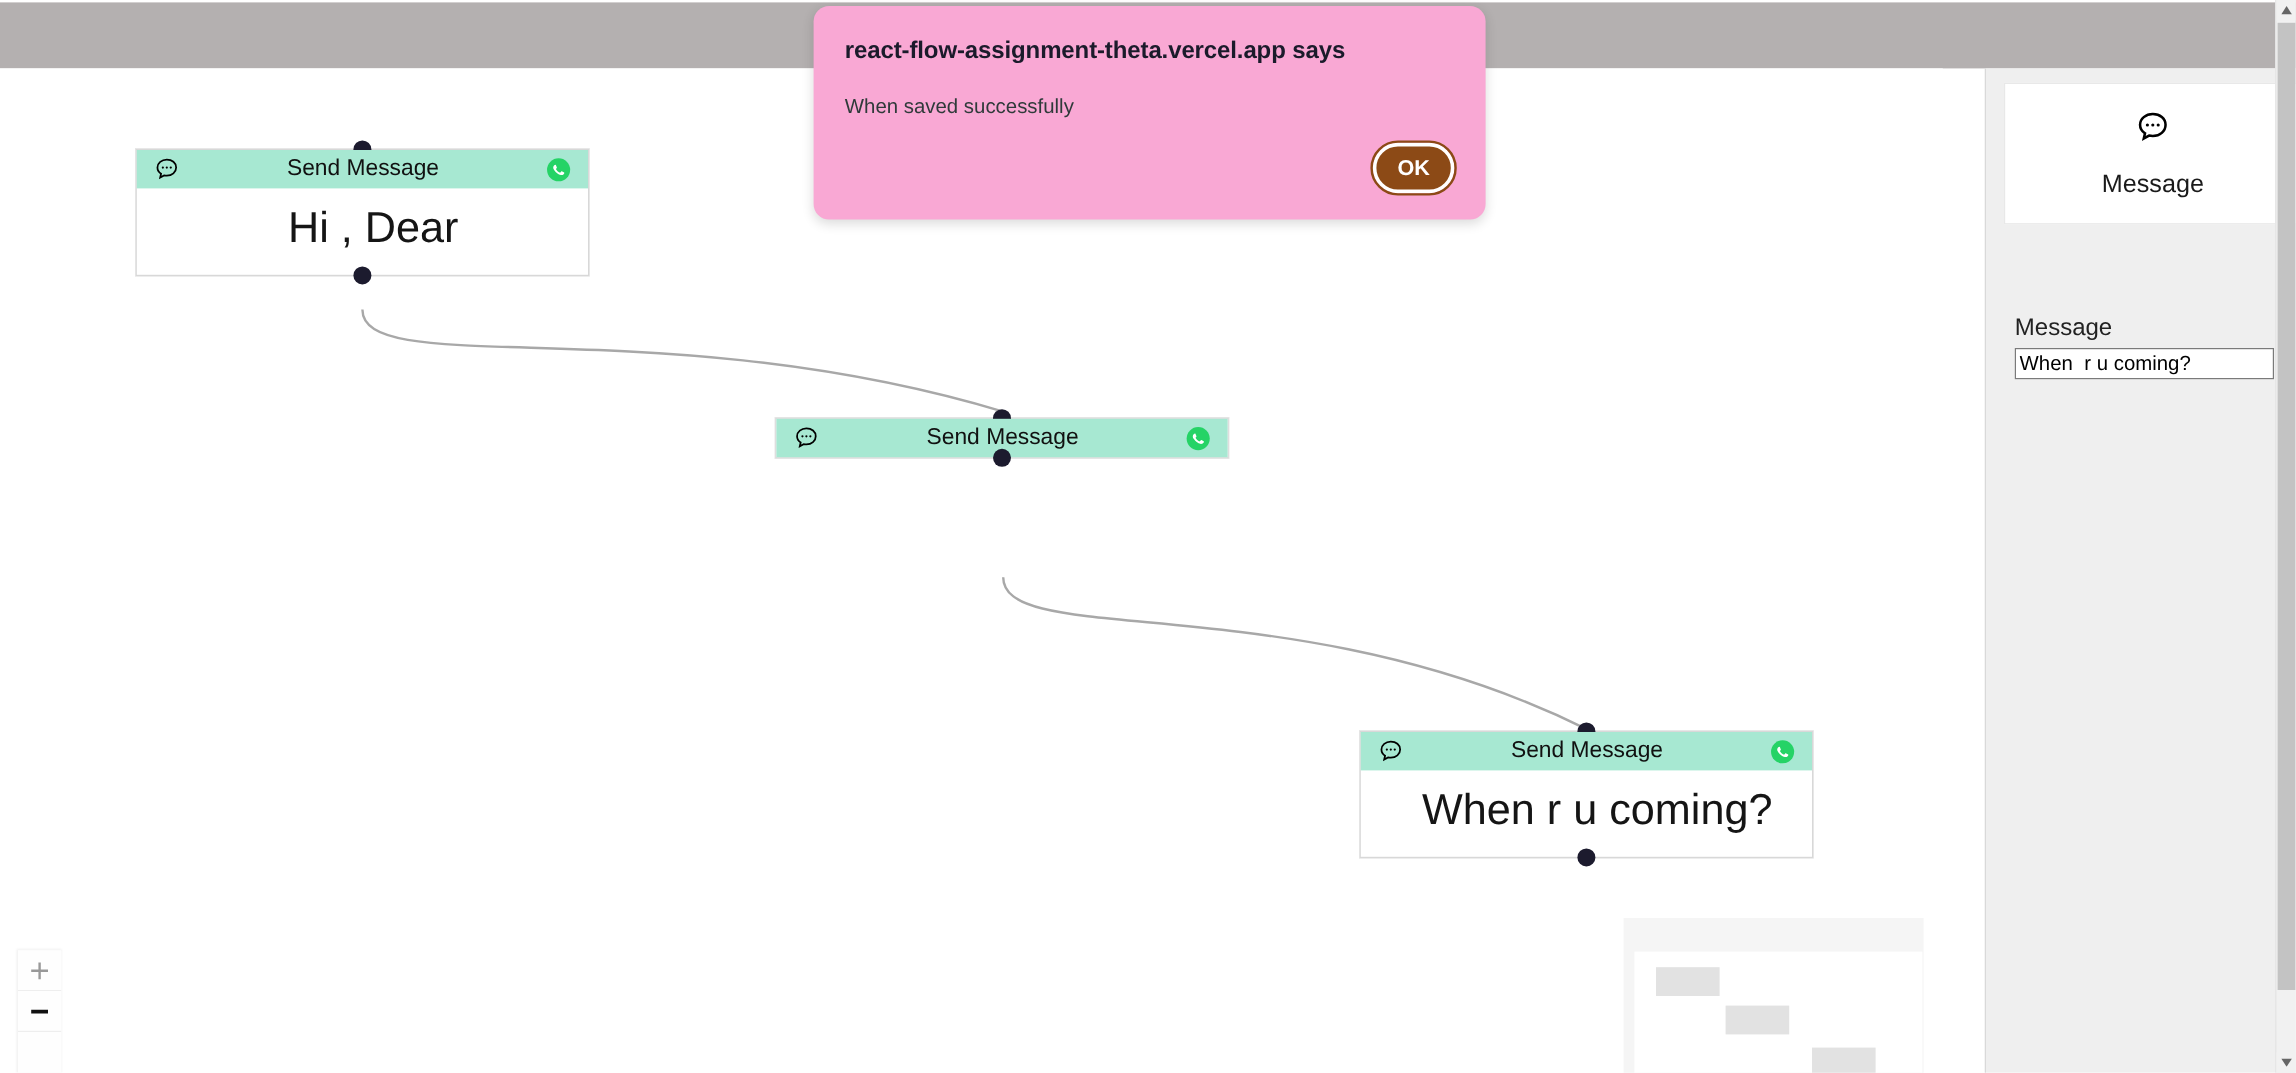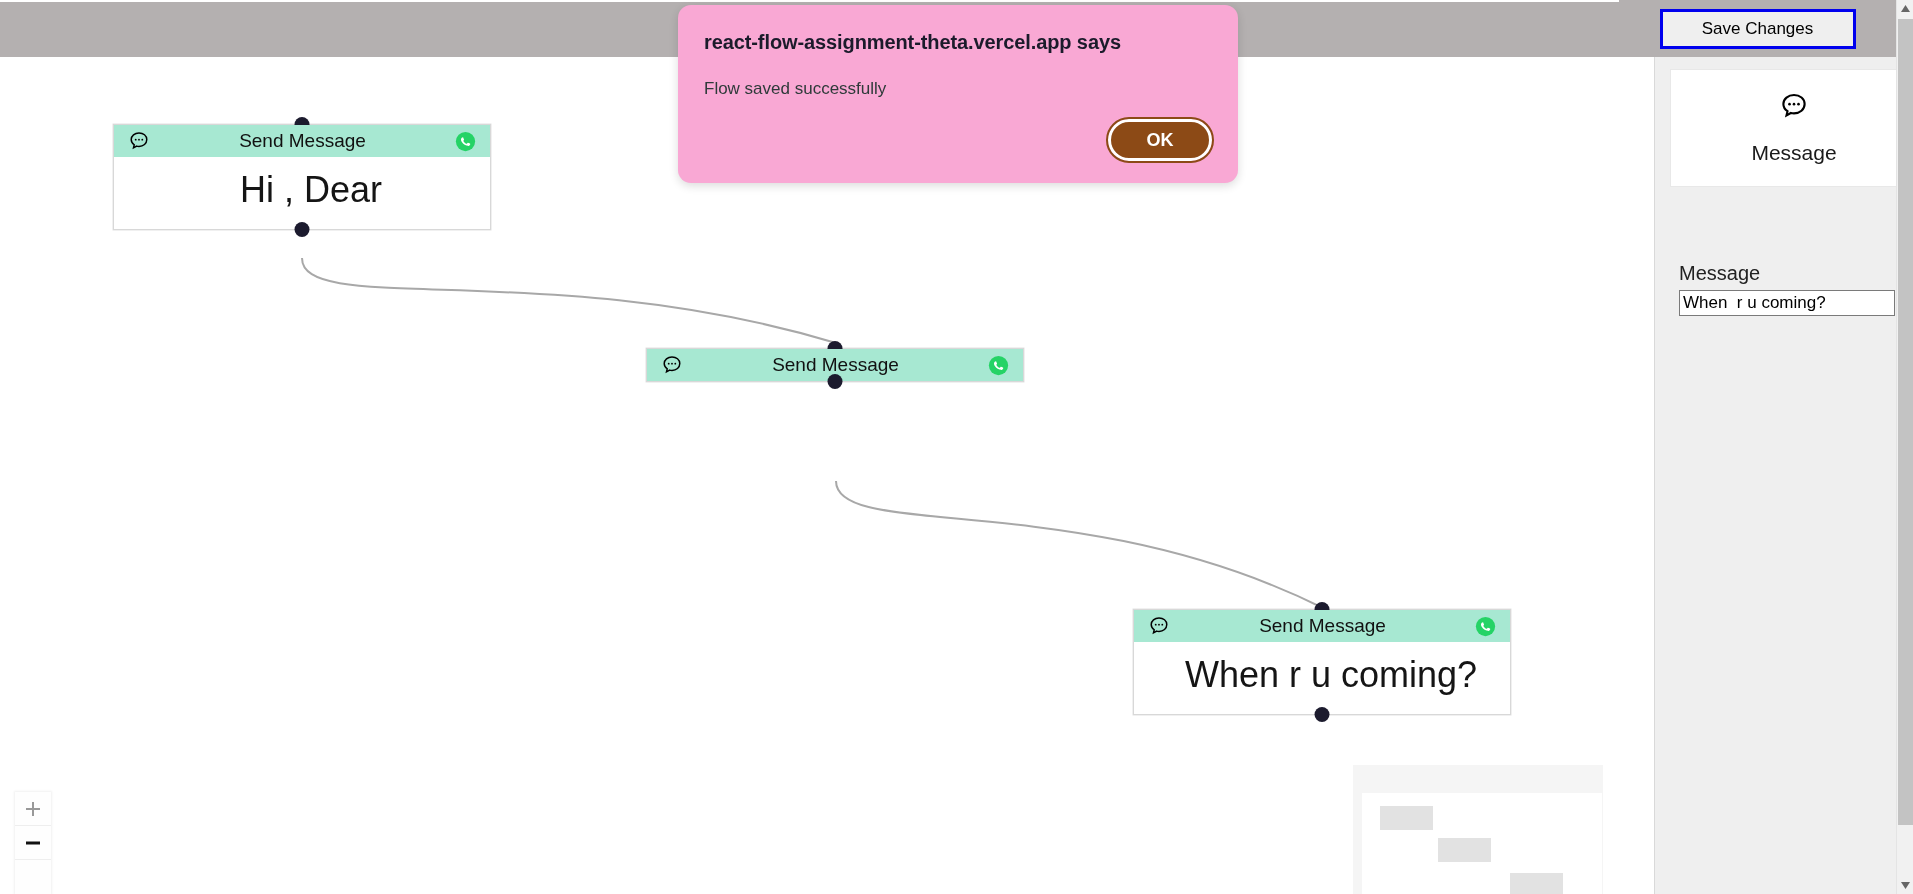--- a/index.html
+++ b/index.html
@@ -285,21 +285,21 @@
     font-family: "Liberation Sans", sans-serif;
   }
 
   .modal-actions {
     position: absolute;
     right: 26px;
     bottom: 22px;
   }
 
   .ok-btn {
-    width: 104px;
+    width: 68px;
     height: 42px;
     border-radius: 21px;
     background: #8c4a16;
     color: #ffffff;
     font-size: 18px;
     font-weight: bold;
     border: 3px solid #ffffff;
     outline: 2px solid #8c4a16;
     font-family: "Liberation Sans", sans-serif;
     cursor: pointer;
@@ -434,41 +434,38 @@
       <span class="card-label">Message</span>
     </div>
 
     <div class="field-group">
       <div class="field-label">Message</div>
       <input class="field-input" type="text" value="When  r u coming?" style="">
     </div>
 
   </div>
 
-  <div class="save-btn-wrap">
-    <button class="save-btn">Save Changes</button>
-  </div>
 
   <div class="vscrollbar">
     <div class="sb-arrow">
       <svg width="9" height="7" viewBox="0 0 9 7">
           <path d="M4.5 0 L9 7 L0 7 Z" fill="#666"></path>
         </svg>
     </div>
     <div class="sb-thumb"></div>
     <div class="sb-arrow bottom">
       <svg width="9" height="7" viewBox="0 0 9 7">
           <path d="M4.5 7 L0 0 L9 0 Z" fill="#666"></path>
         </svg>
     </div>
   </div>
 
   <div class="modal-backdrop">
     <div class="modal">
       <div class="modal-title">react-flow-assignment-theta.vercel.app says</div>
-      <div class="modal-message">Flow saved successfully</div>
+      <div class="modal-message">When saved successfully</div>
       <div class="modal-actions">
         <button class="ok-btn">OK</button>
       </div>
     </div>
   </div>
 
 </div>
 
 </body></html>

